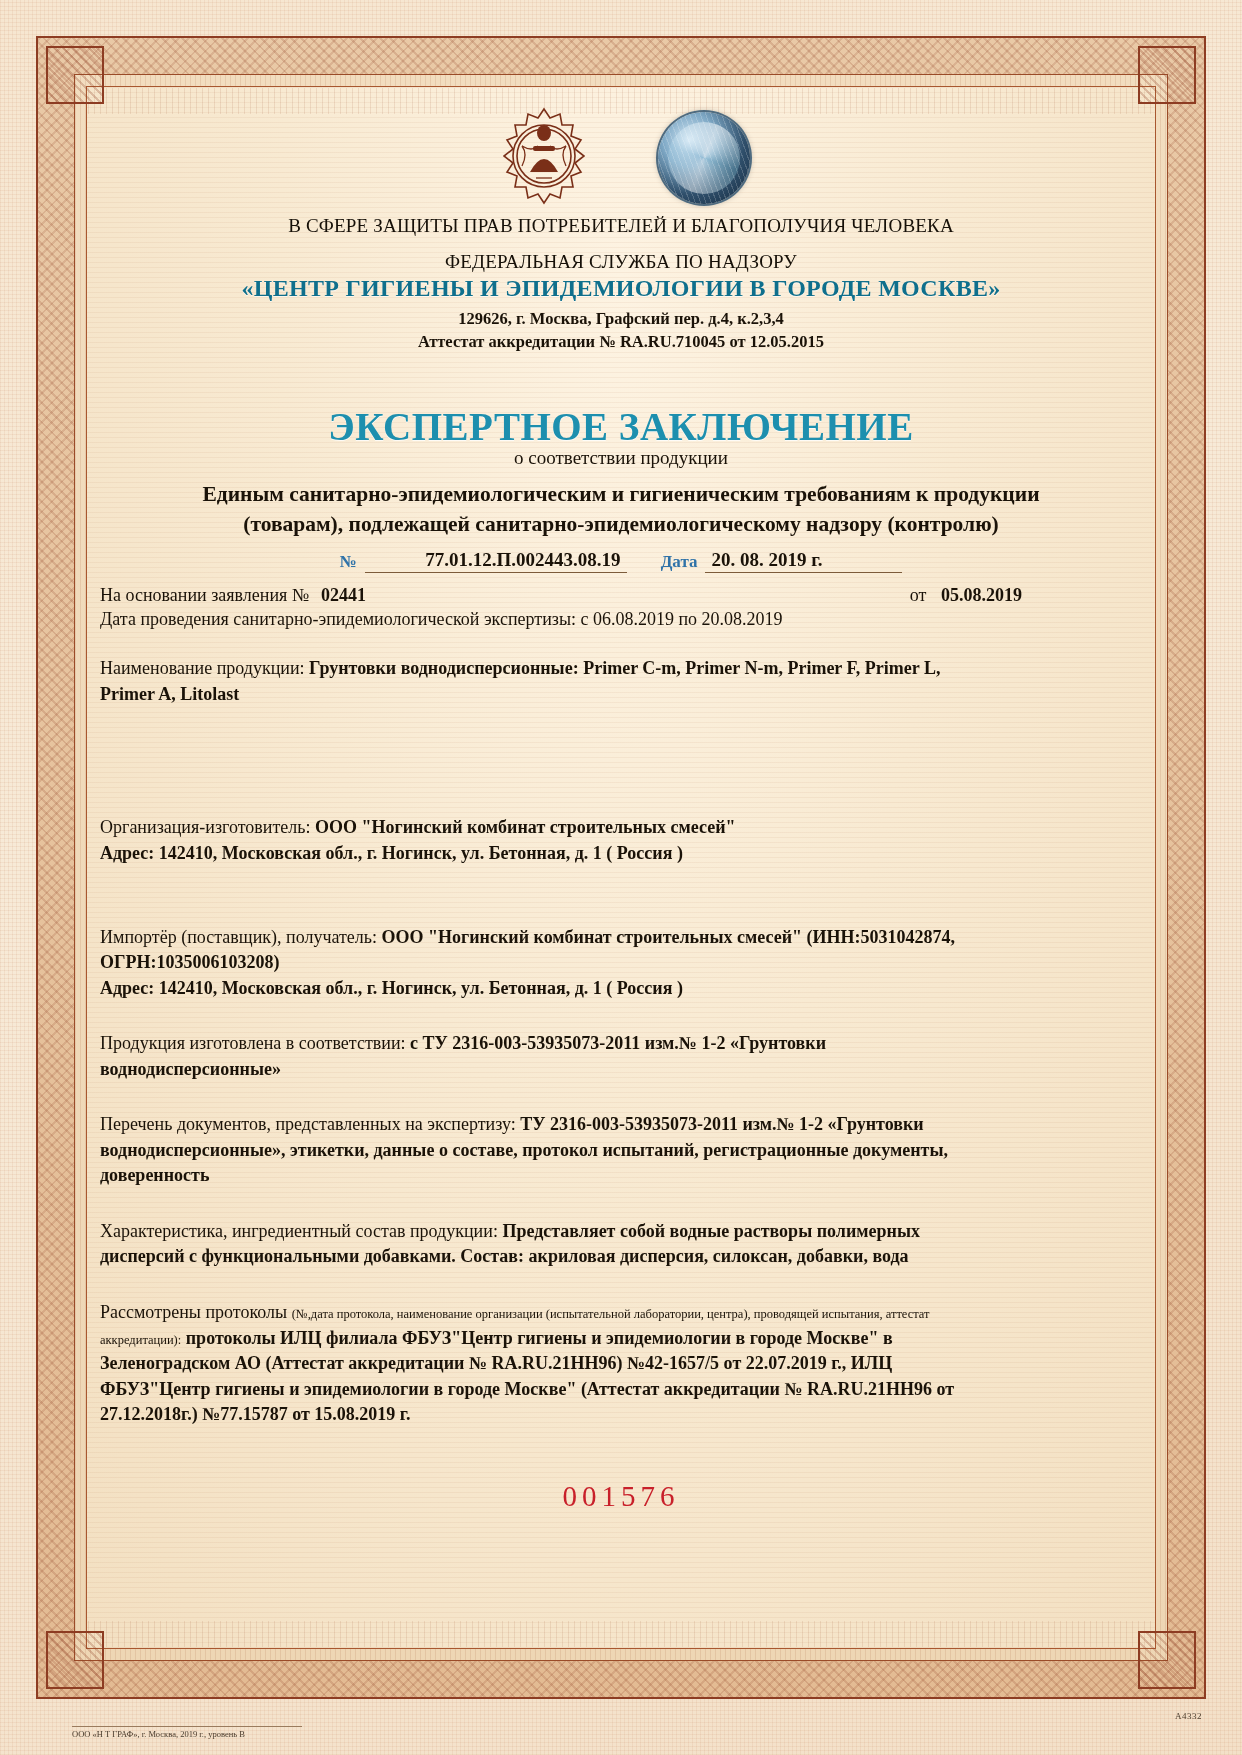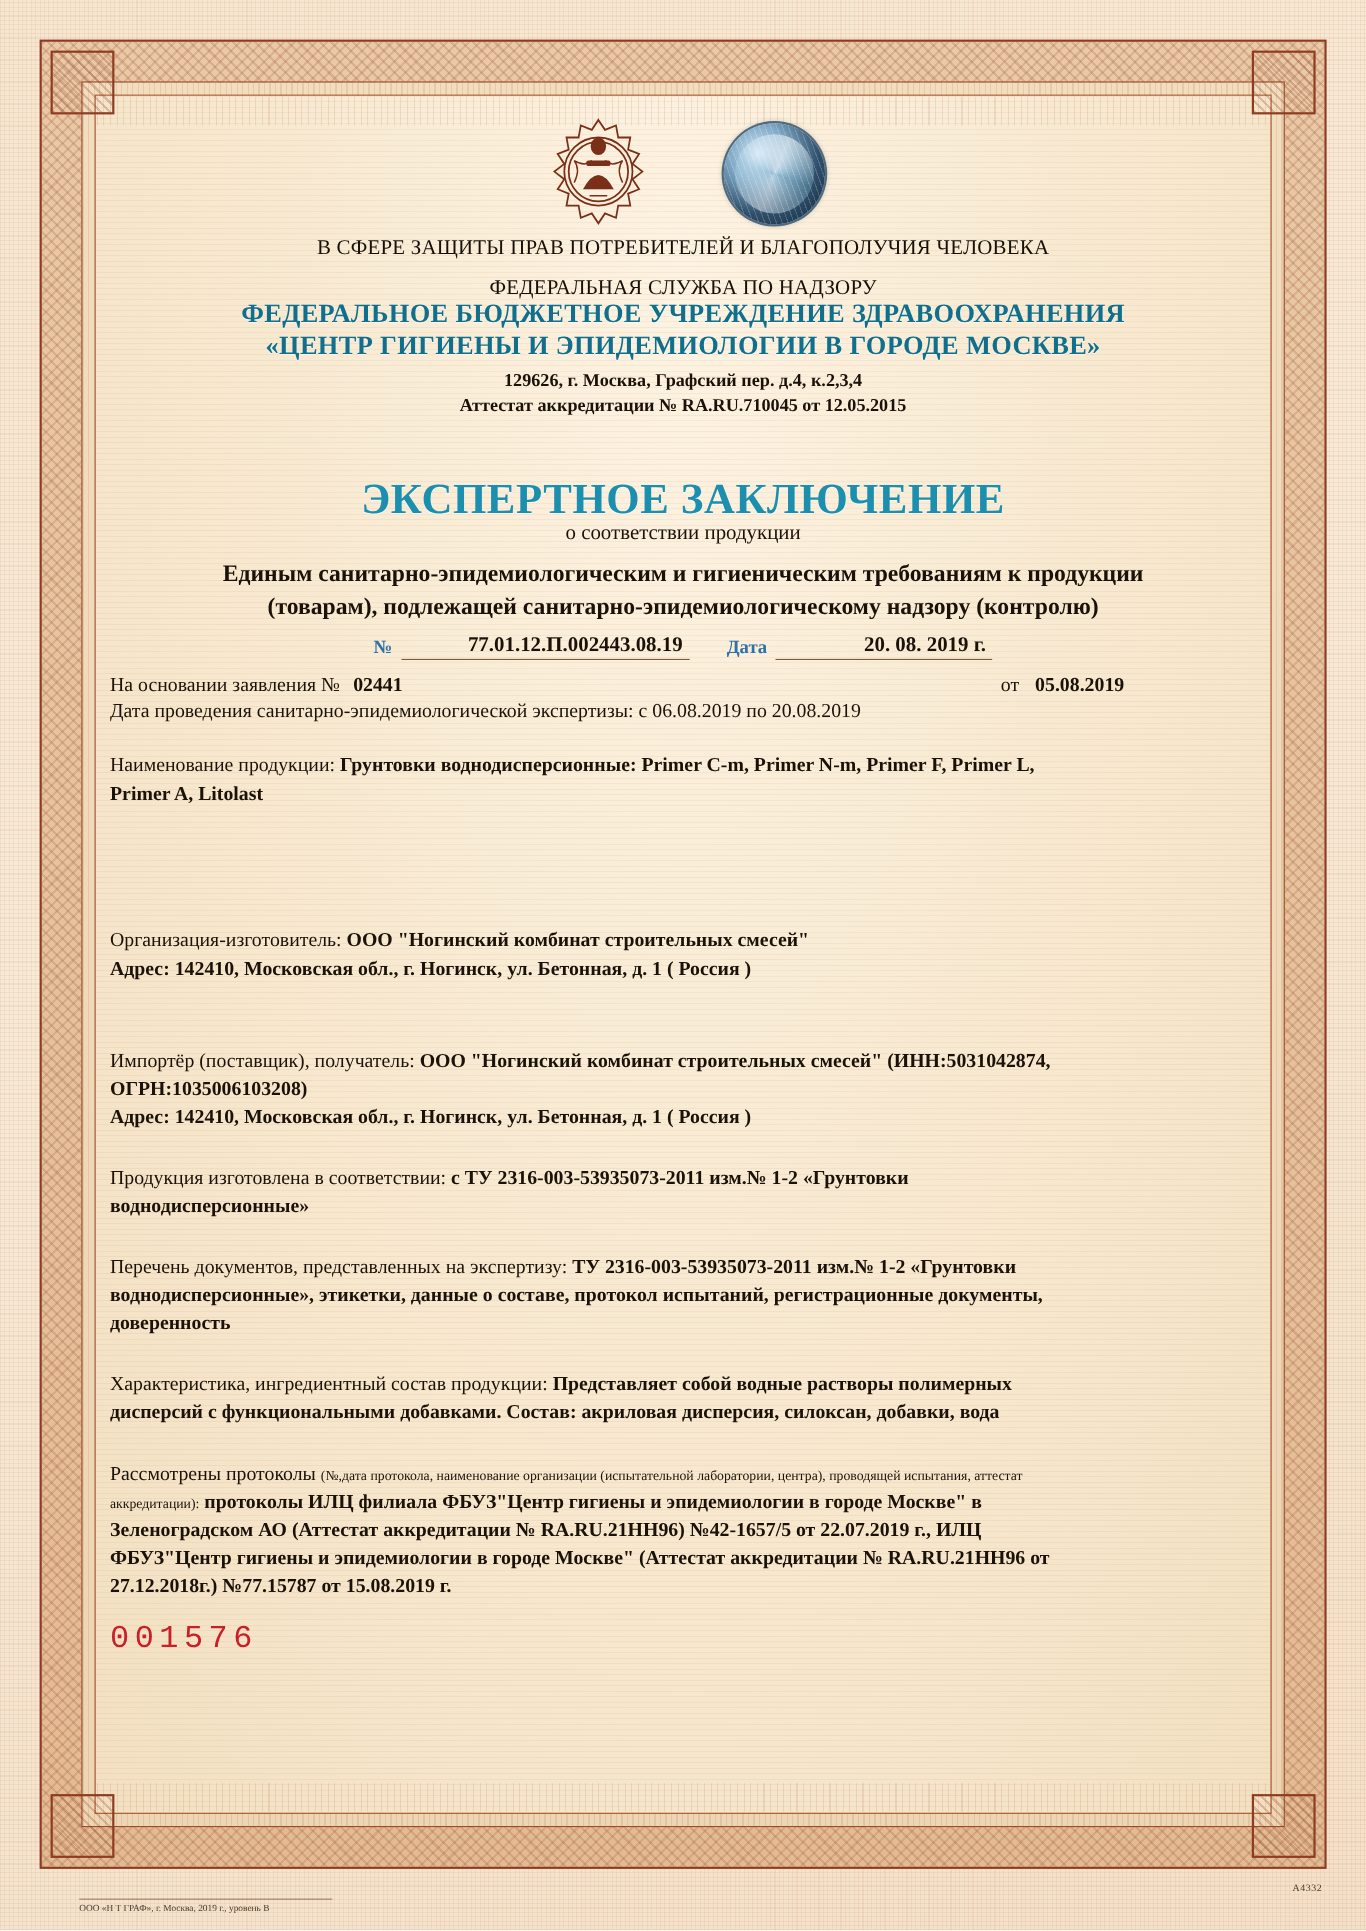--- a/index.html
+++ b/index.html
@@ -195,21 +195,21 @@
     font-weight: bold;
     font-size: 17px;
     padding-bottom: 1px;
     margin-left: 26px;
   }
   .date-val {
     font-weight: bold;
     font-size: 19px;
     border-bottom: 1px solid #7d5b3a;
     min-width: 185px;
-    text-align: right;
+    text-align: left;
     padding: 0 6px 1px;
     font-family: Liberation Serif, serif;
   }
 
   .row-basis {
     margin-top: 12px;
     font-size: 18px;
     display: flex;
     align-items: baseline;
   }
@@ -239,25 +239,26 @@
   .spacer-lg { height: 108px; }
   .spacer-md { height: 58px; }
   .spacer-sm { height: 30px; }
 
   .fine {
     font-size: 12.5px;
     line-height: 1.3;
   }
 
   .serial {
+    text-align: center;
     color: #c8202a;
-    font-family: Liberation Mono, monospace;
+    font-family: Liberation Serif, serif;
     font-size: 29px;
     letter-spacing: 5px;
-    margin-top: 18px;
+    margin-top: 52px;
   }
 
   .footer-left {
     position: absolute;
     left: 72px;
     bottom: 16px;
     font-size: 8.5px;
     color: #4a3b2c;
     border-top: 1px solid #9a7b5d;
     padding-top: 2px;
@@ -318,21 +319,20 @@
             <path d="M74 60 q-6 -12 0 -20 q-10 6 -16 0"></path>
             <path d="M44 72 h16"></path>
           </g>
         </svg>
       </div>
       <div class="hologram"></div>
     </div>
 
     <div class="org-line l2">В СФЕРЕ ЗАЩИТЫ ПРАВ ПОТРЕБИТЕЛЕЙ И БЛАГОПОЛУЧИЯ ЧЕЛОВЕКА</div>
     <div class="org-line l1">ФЕДЕРАЛЬНАЯ СЛУЖБА ПО НАДЗОРУ</div>
-    <div class="fbuz l1">ФЕДЕРАЛЬНОЕ БЮДЖЕТНОЕ УЧРЕЖДЕНИЕ ЗДРАВООХРАНЕНИЯ</div>
     <div class="fbuz l2">«ЦЕНТР ГИГИЕНЫ И ЭПИДЕМИОЛОГИИ В ГОРОДЕ МОСКВЕ»</div>
     <div class="addr">129626, г. Москва, Графский пер. д.4, к.2,3,4</div>
     <div class="attest">Аттестат аккредитации № RA.RU.710045 от 12.05.2015</div>
 
     <div class="title-main">ЭКСПЕРТНОЕ ЗАКЛЮЧЕНИЕ</div>
     <div class="title-sub">о  соответствии продукции</div>
     <div class="title-req">Единым санитарно-эпидемиологическим и гигиеническим требованиям к продукции</div>
     <div class="title-req" style="margin-top:0">(товарам), подлежащей санитарно-эпидемиологическому надзору (контролю)</div>
 
     <div class="numrow">

